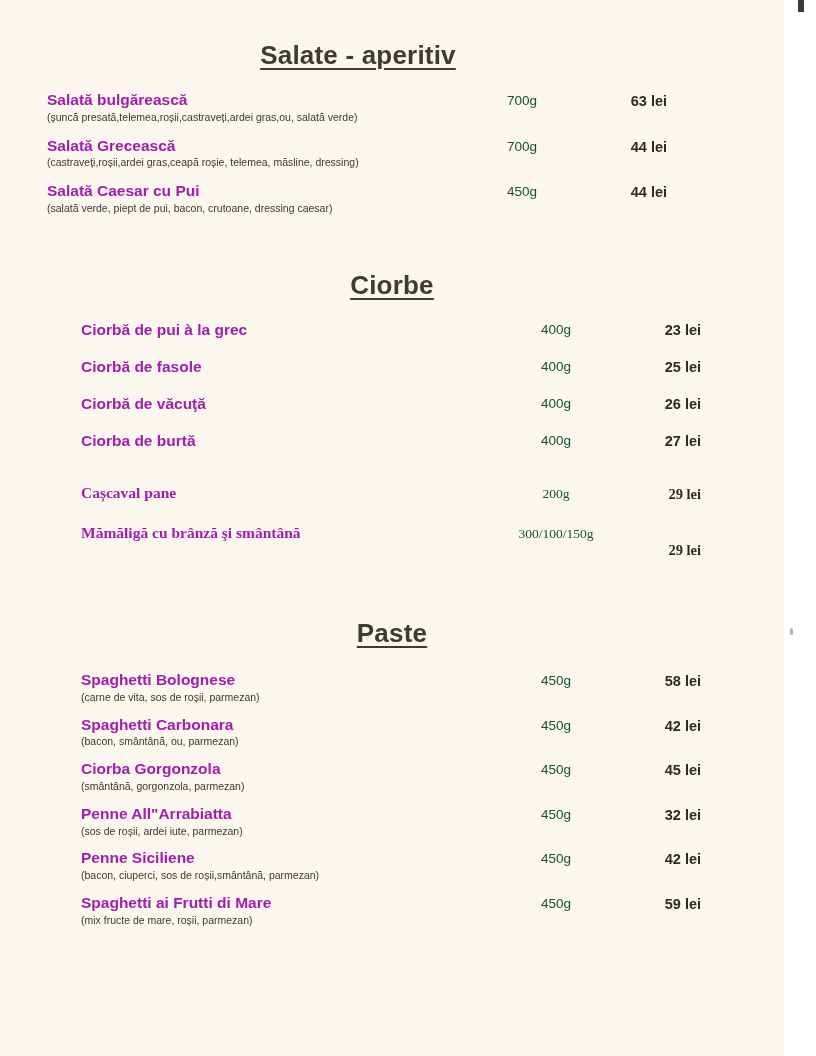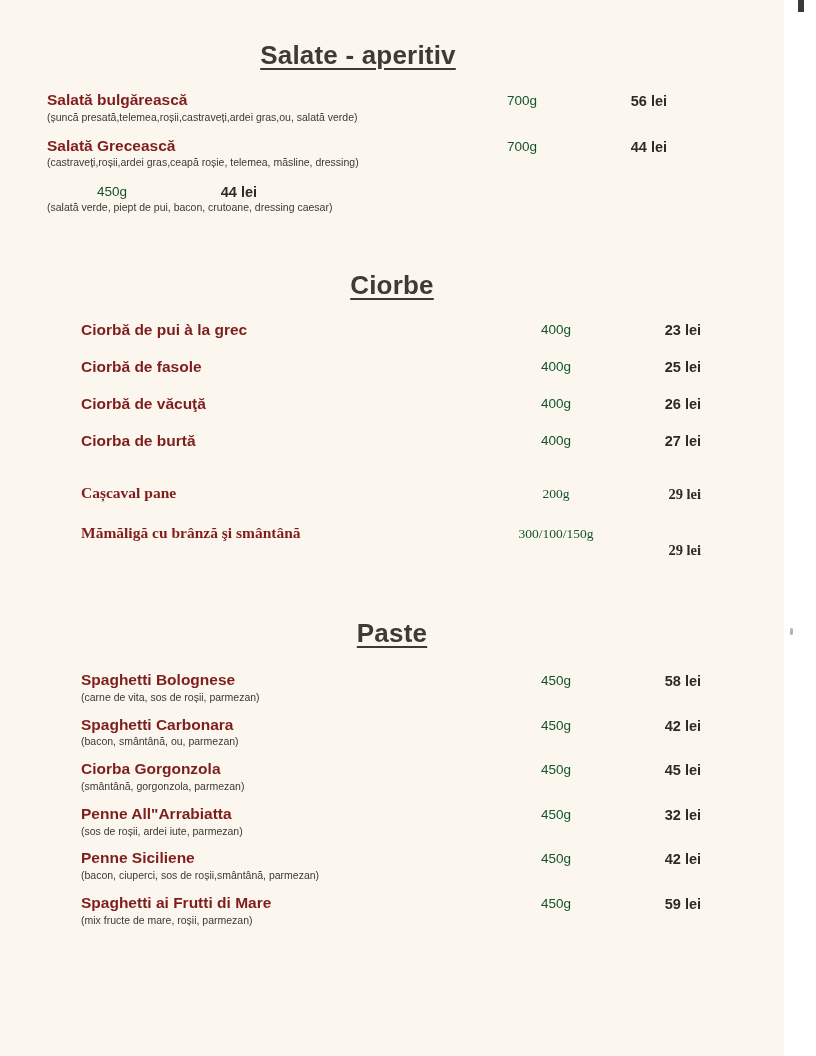--- a/index.html
+++ b/index.html
@@ -70,21 +70,21 @@
     position: relative;
     min-height: 26px;
   }
   .item-main {
     display: flex;
     align-items: flex-start;
   }
   .item-name {
     font-size: 15.5px;
     font-weight: bold;
-    color: #7f1d1d;
+    color: #a21caf;
     flex: 0 0 auto;
     width: 410px;
     line-height: 1.22;
   }
   .item-qty {
     font-size: 13.5px;
     color: #14532d;
     width: 130px;
     text-align: center;
     flex: 0 0 auto;
@@ -133,36 +133,37 @@
 <div class="page">
 
   <div class="section" id="sec-salate">
     <div class="section-title">Salate - aperitiv</div>
     <div class="items">
 
       <div class="item">
         <div class="item-main">
           <div class="item-name">Salată bulgărească</div>
           <div class="item-qty">700g</div>
-          <div class="item-price">56 lei</div>
+          <div class="item-price">63 lei</div>
         </div>
         <div class="item-desc">(șuncă presată,telemea,roșii,castraveți,ardei gras,ou, salată verde)</div>
       </div>
 
       <div class="item">
         <div class="item-main">
           <div class="item-name">Salată Grecească</div>
           <div class="item-qty">700g</div>
           <div class="item-price">44 lei</div>
         </div>
         <div class="item-desc">(castraveți,roșii,ardei gras,ceapă roșie, telemea, măsline, dressing)</div>
       </div>
 
       <div class="item">
         <div class="item-main">
+          <div class="item-name">Salată Caesar cu Pui</div>
           <div class="item-qty">450g</div>
           <div class="item-price">44 lei</div>
         </div>
         <div class="item-desc">(salată verde, piept de pui, bacon, crutoane, dressing caesar)</div>
       </div>
 
     </div>
   </div>
 
   <div class="section" id="sec-ciorbe">

